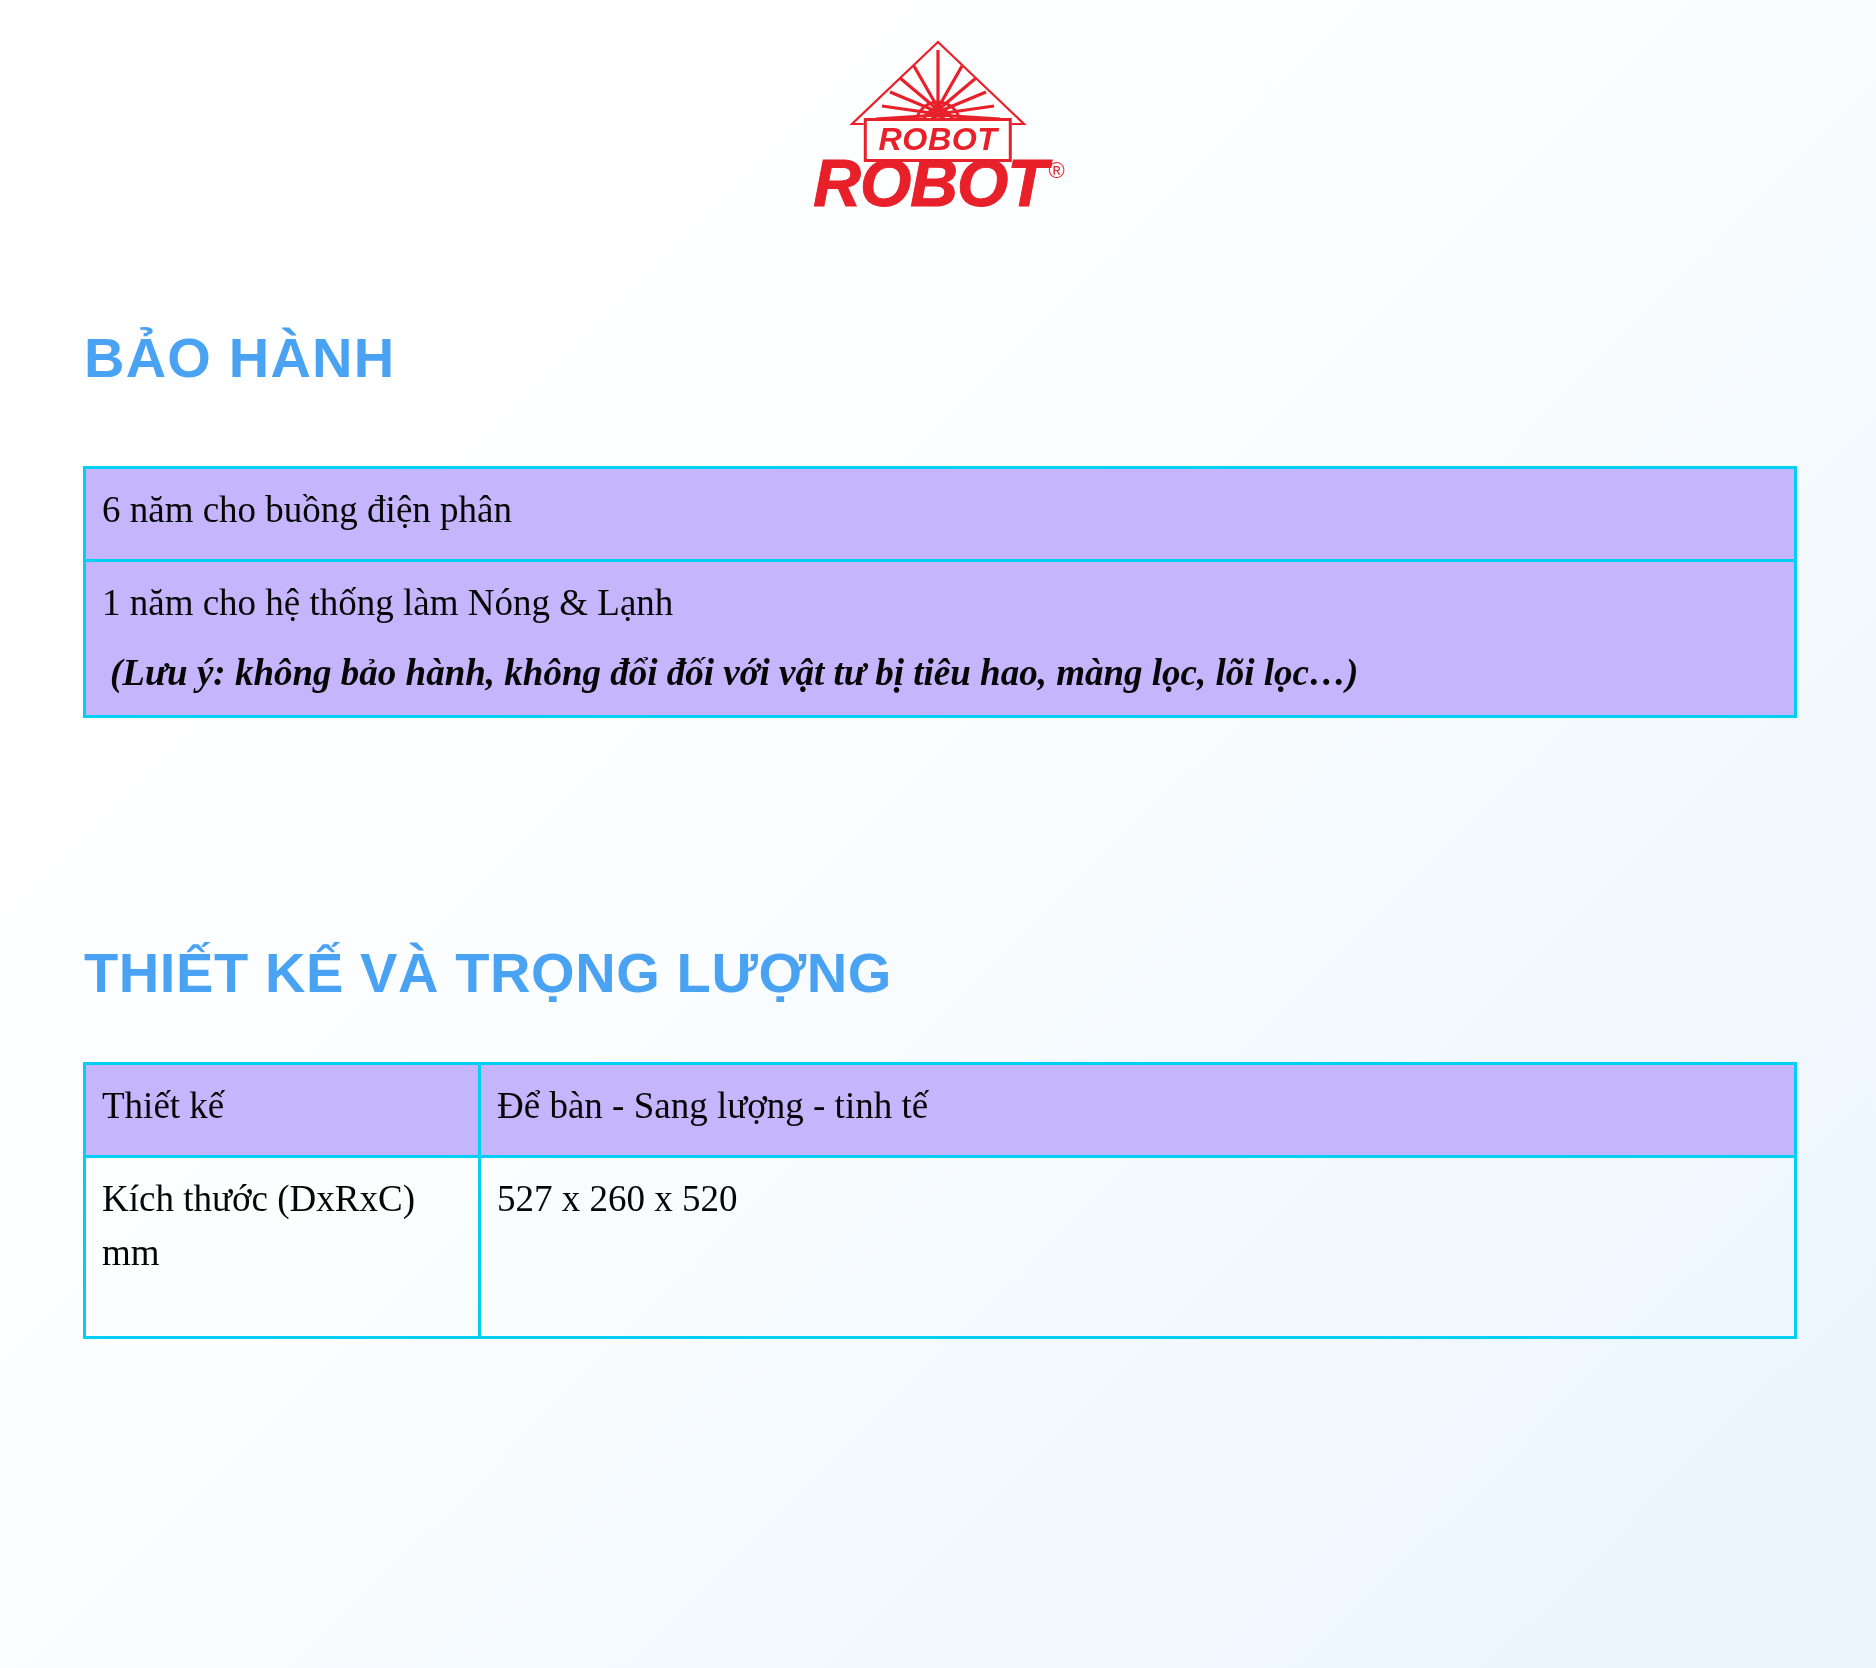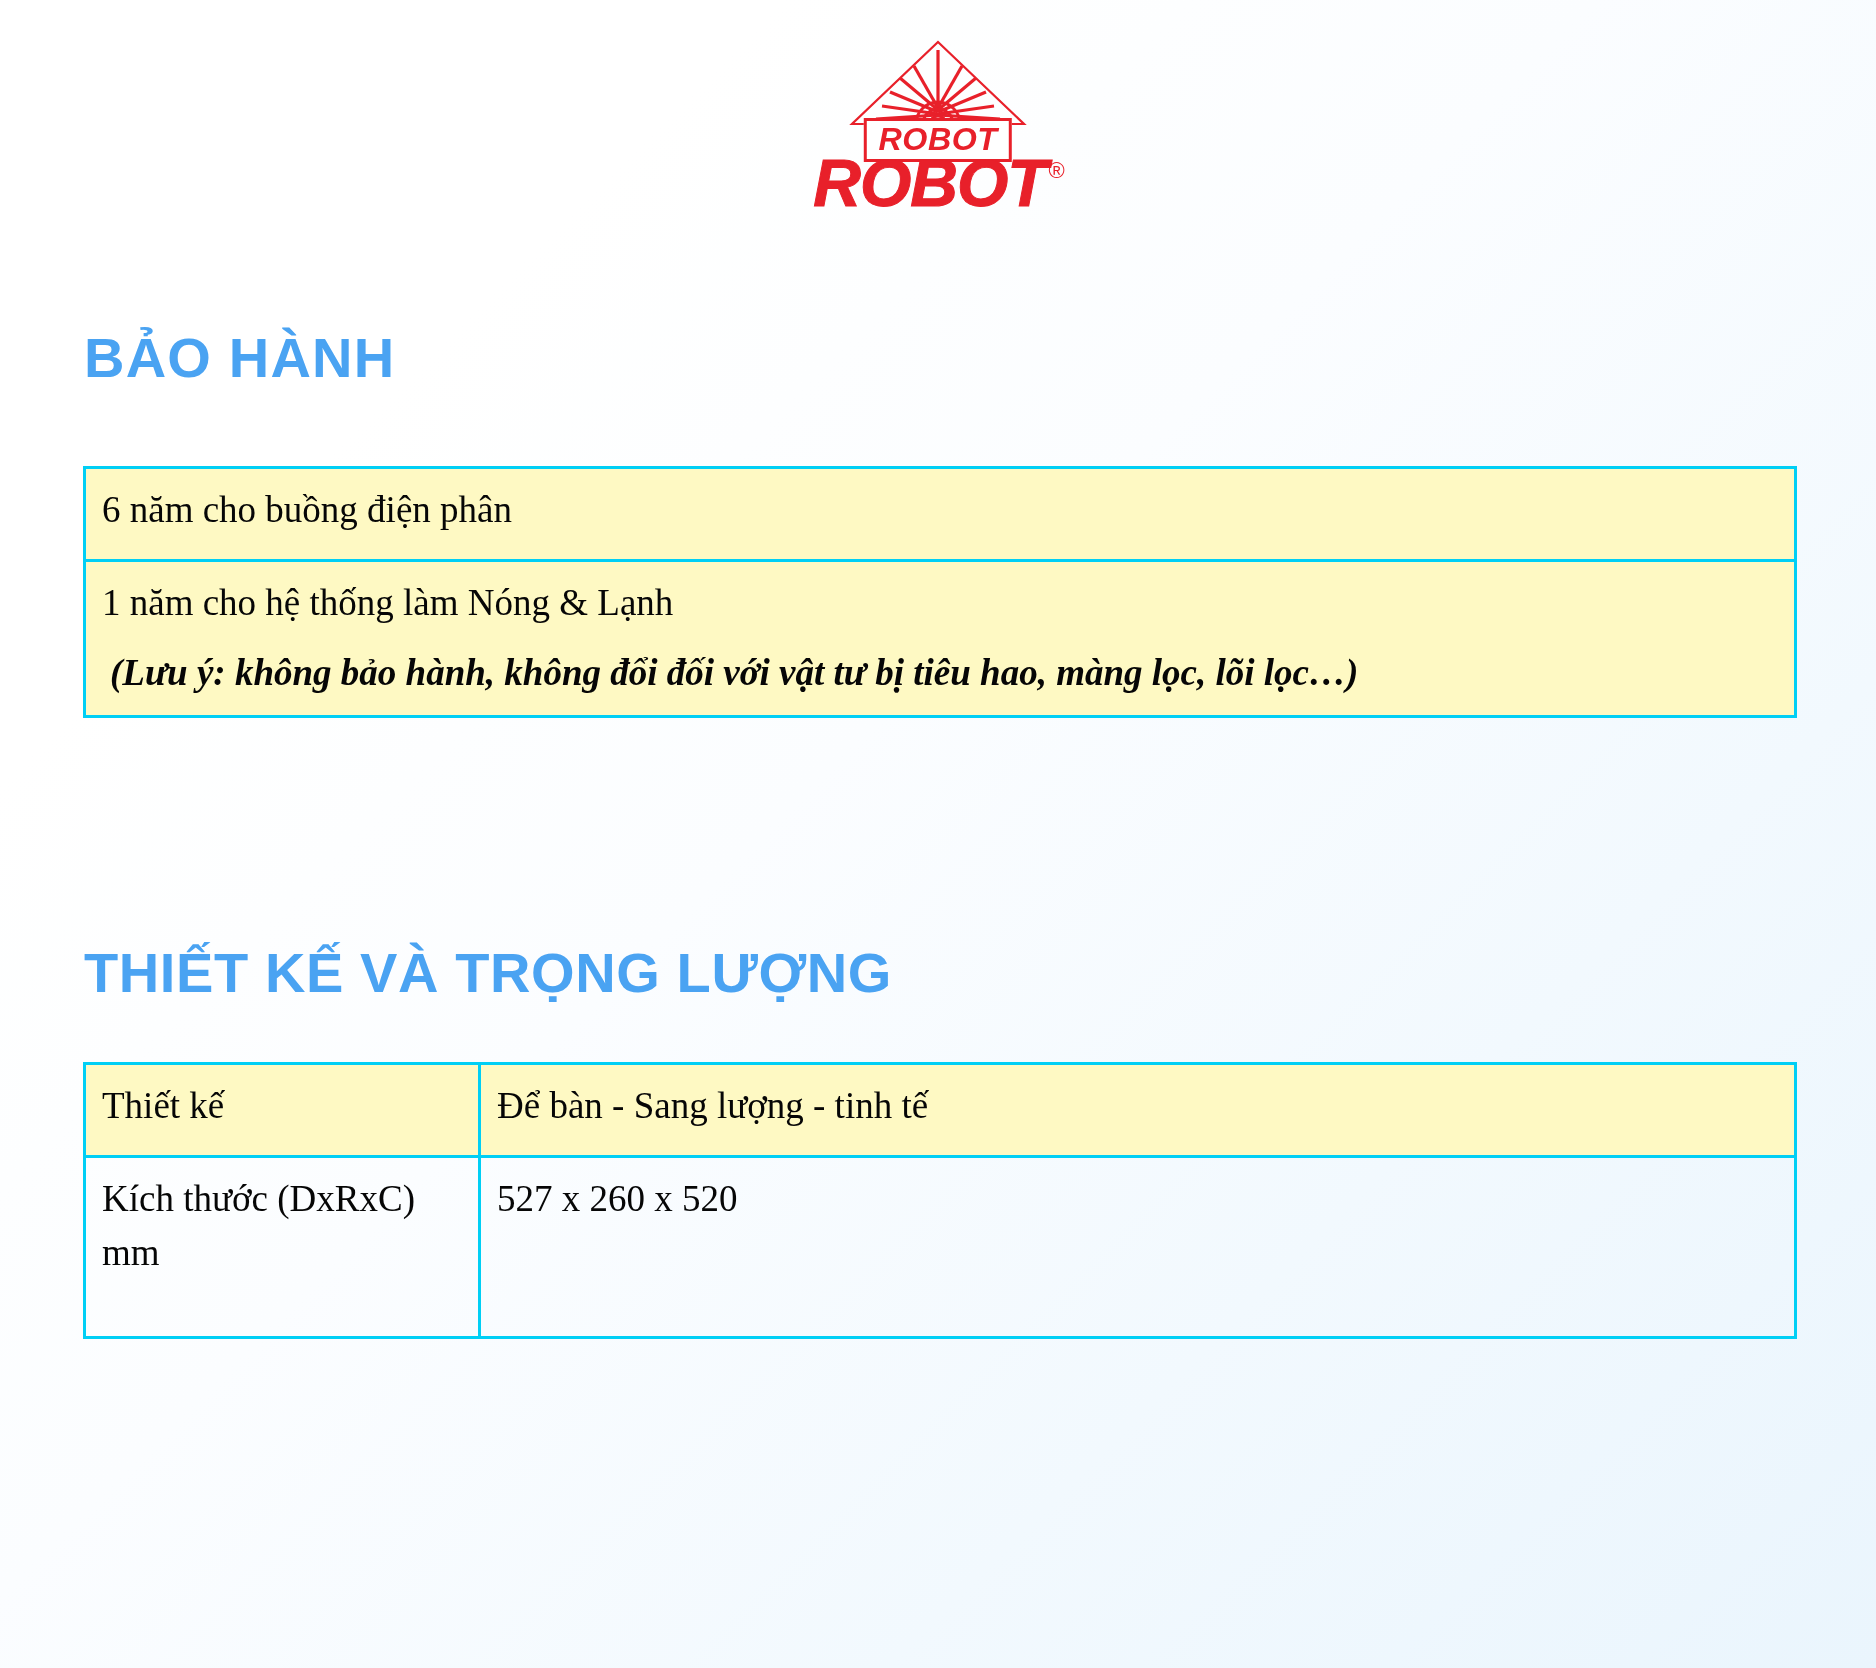--- a/index.html
+++ b/index.html
@@ -113,21 +113,21 @@
 
   .spec-table td {
     border: 3px solid #00cff5;
     font-family: "Liberation Serif", serif;
     font-size: 37px;
     line-height: 1.45;
     color: #060606;
     padding: 14px 16px 16px 16px;
     vertical-align: top;
   }
-  .spec-table tr.fill td { background: #fef9c3; font-family: Liberation Serif, serif; }
+  .spec-table tr.fill td { background: #c4b5fd; font-family: Liberation Serif, serif; }
   .spec-table tr.plain td { background: transparent; }
 
   .row-1line td { height: 60px; }
   .row-2line td { height: 148px; }
 
   .note-line {
     display: block;
     font-weight: bold;
     font-style: italic;
     font-size: 37px;

